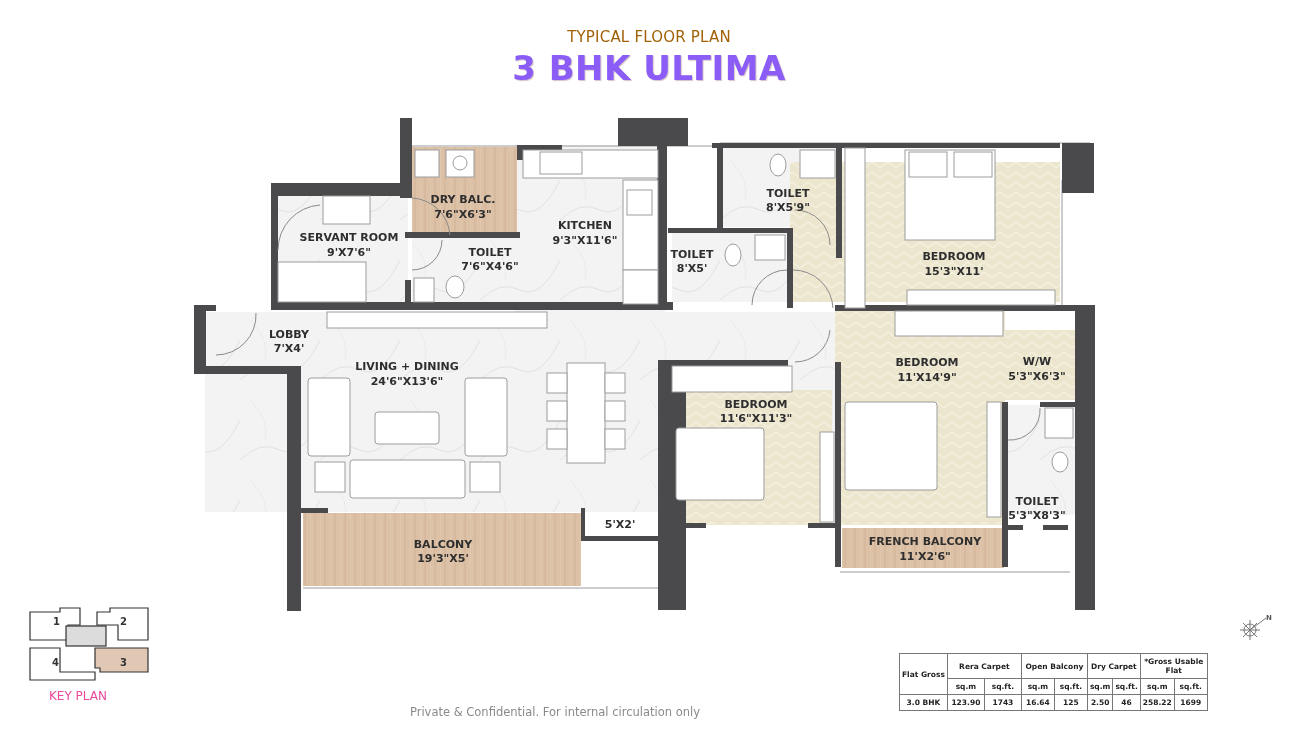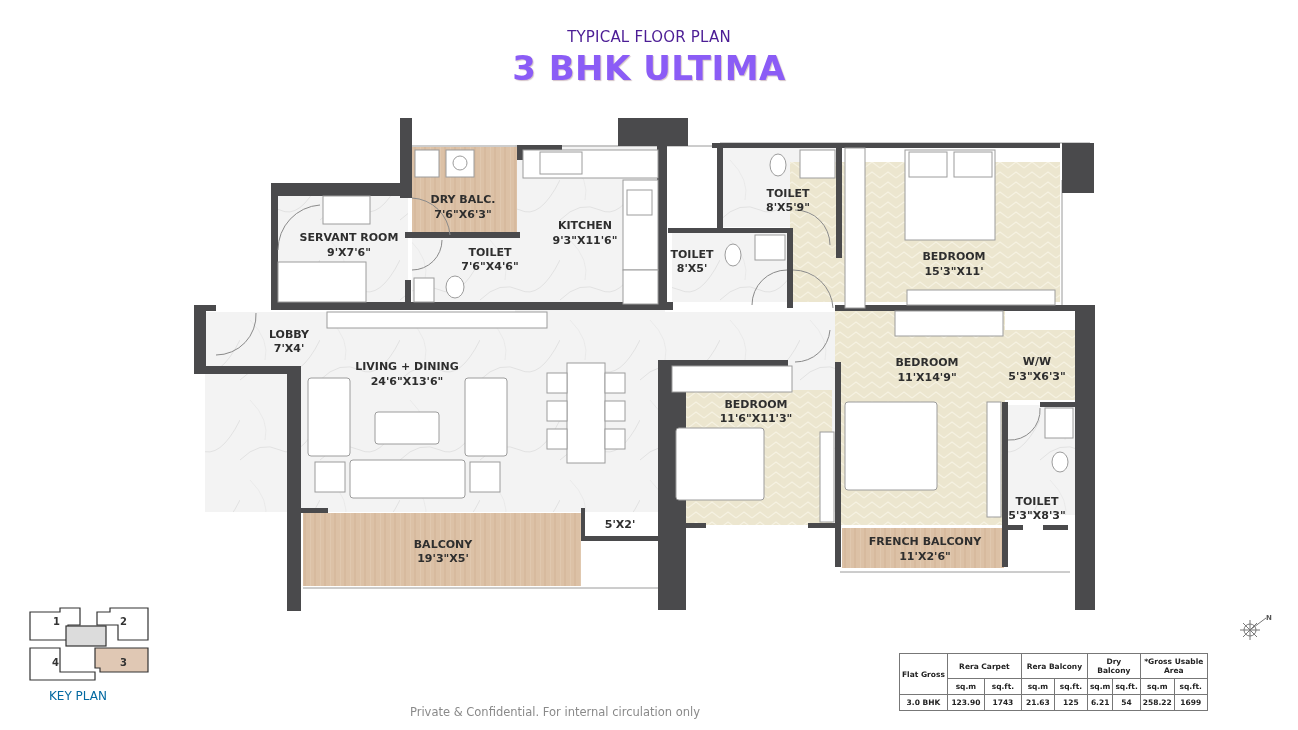--- a/index.html
+++ b/index.html
@@ -1,21 +1,21 @@
 <!DOCTYPE html>
 <html><head>
 <meta charset="utf-8">
 <style>
   html, body { margin:0; padding:0; background:#ffffff; }
   body { width:1298px; height:730px; position:relative; overflow:hidden; font-family:"Liberation Sans", sans-serif; }
-  .subtitle { position:absolute; left:0; width:1298px; top:28px; text-align:center; font-size:15px; color:#4c1d95; font-family:"DejaVu Sans", sans-serif; letter-spacing:0.2px; }
+  .subtitle { position:absolute; left:0; width:1298px; top:28px; text-align:center; font-size:15px; color:#a16207; font-family:"DejaVu Sans", sans-serif; letter-spacing:0.2px; }
   .title { position:absolute; left:0; width:1298px; top:48px; text-align:center; font-size:34px; font-weight:bold; color:#8b5cf6; font-family:"DejaVu Sans", sans-serif; letter-spacing:0.5px; text-shadow:1px 1px 1px rgba(80,10,30,0.25); }
   #plan { position:absolute; left:0; top:0; }
   .lbl { font-family:"DejaVu Sans", sans-serif; font-weight:bold; fill:#2e2e2e; font-size:11px; text-anchor:middle; }
-  .keylabel { position:absolute; left:49px; top:689px; font-size:12px; color:#0369a1; font-family:"DejaVu Sans", sans-serif; }
+  .keylabel { position:absolute; left:49px; top:689px; font-size:12px; color:#ec4899; font-family:"DejaVu Sans", sans-serif; }
   .footer { position:absolute; left:0; width:1110px; top:705px; text-align:center; font-size:11.5px; color:#8a8a8a; font-family:"DejaVu Sans", sans-serif; }
   table.area { position:absolute; left:899px; top:653px; border-collapse:collapse; font-family:"DejaVu Sans", sans-serif; font-size:7.5px; font-weight:bold; color:#222; }
   table.area td { border:1px solid #777; text-align:center; padding:1px 2px; height:13px; }
   table.area td.h { height:22px; }
   .compass { position:absolute; left:1236px; top:612px; }
 </style>
 </head>
 <body>
 
 <div class="subtitle">TYPICAL FLOOR PLAN</div>
@@ -231,41 +231,41 @@
     <line x1="14" y1="18" x2="30" y2="6"></line>
   </g>
   <text x="30" y="8" font-size="7" font-weight="bold" fill="#555" font-family="DejaVu Sans, sans-serif">N</text>
 </svg>
 
 <table class="area">
   <tbody>
       <tr>
     <td class="h" rowspan="2">Flat Gross</td>
     <td class="h" colspan="2">Rera Carpet</td>
-    <td class="h" colspan="2">Rera Balcony</td>
-    <td class="h" colspan="2">Dry Balcony</td>
-    <td class="h" colspan="2">*Gross Usable Area</td>
+    <td class="h" colspan="2">Open Balcony</td>
+    <td class="h" colspan="2">Dry Carpet</td>
+    <td class="h" colspan="2">*Gross Usable Flat</td>
   </tr>
   <tr>
     <td style="width:32px">sq.m</td>
     <td style="width:32px">sq.ft.</td>
     <td style="width:28px">sq.m</td>
     <td style="width:28px">sq.ft.</td>
     <td style="width:20px">sq.m</td>
     <td style="width:20px">sq.ft.</td>
     <td style="width:28px">sq.m</td>
     <td style="width:28px">sq.ft.</td>
   </tr>
   <tr>
     <td>3.0 BHK</td>
     <td>123.90</td>
     <td>1743</td>
-    <td>21.63</td>
+    <td>16.64</td>
     <td>125</td>
-    <td>6.21</td>
-    <td>54</td>
+    <td>2.50</td>
+    <td>46</td>
     <td>258.22</td>
     <td>1699</td>
   </tr>
 </tbody>
   </table>
 
 <div class="footer">Private &amp; Confidential. For internal circulation only</div>
 
 </body></html>

